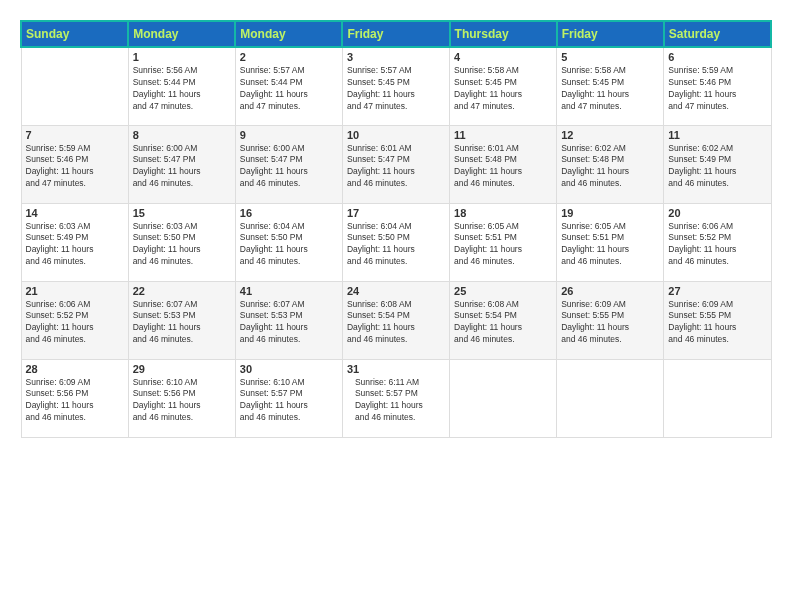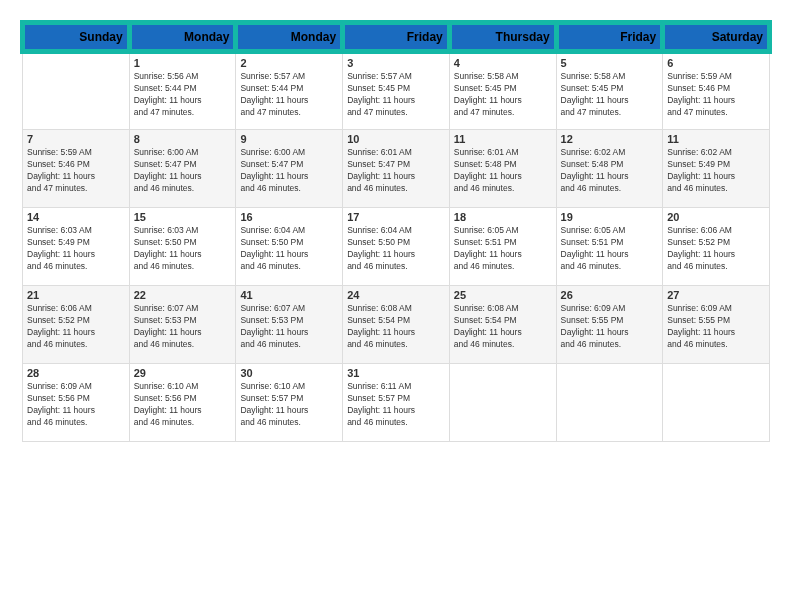--- a/index.html
+++ b/index.html
@@ -58,26 +58,26 @@
       font-size: 14px;
       color: #555;
     }
     .calendar {
       width: 100%;
       border-collapse: collapse;
       border: 1px solid #ccc;
     }
     .calendar th {
       background: #1a6bbf;
-      color: #000000;
+      color: #bef264;
       font-size: 12px;
       font-weight: bold;
       padding: 5px 4px;
-      text-align: right;
-      border: 5px solid #14b8a6;
+      text-align: left;
+      border: 2px solid #14b8a6;
     }
     .calendar td {
       width: 107px;
       vertical-align: top;
       padding: 3px 4px;
       border: 1px solid #ddd;
       font-size: 9px;
       color: #333;
       height: 78px;
       background: #fff;
@@ -333,21 +333,21 @@
           </td>
           <td>
             <span class="day-num">30</span>
             <div class="day-info" style="white-space: pre-line;">Sunrise: 6:10 AM
 Sunset: 5:57 PM
 Daylight: 11 hours
 and 46 minutes.</div>
           </td>
           <td>
             <span class="day-num">31</span>
-            <div class="day-info" style="white-space: pre-line;">Sunrise: 6:11 AM
+            <div class="day-info" style="white-space: pre-line; margin-left: 8px;">Sunrise: 6:11 AM
 Sunset: 5:57 PM
 Daylight: 11 hours
 and 46 minutes.</div>
           </td>
           <td class="empty-cell"></td>
           <td class="empty-cell"></td>
           <td class="empty-cell"></td>
         </tr>
       </tbody>
   </table>

